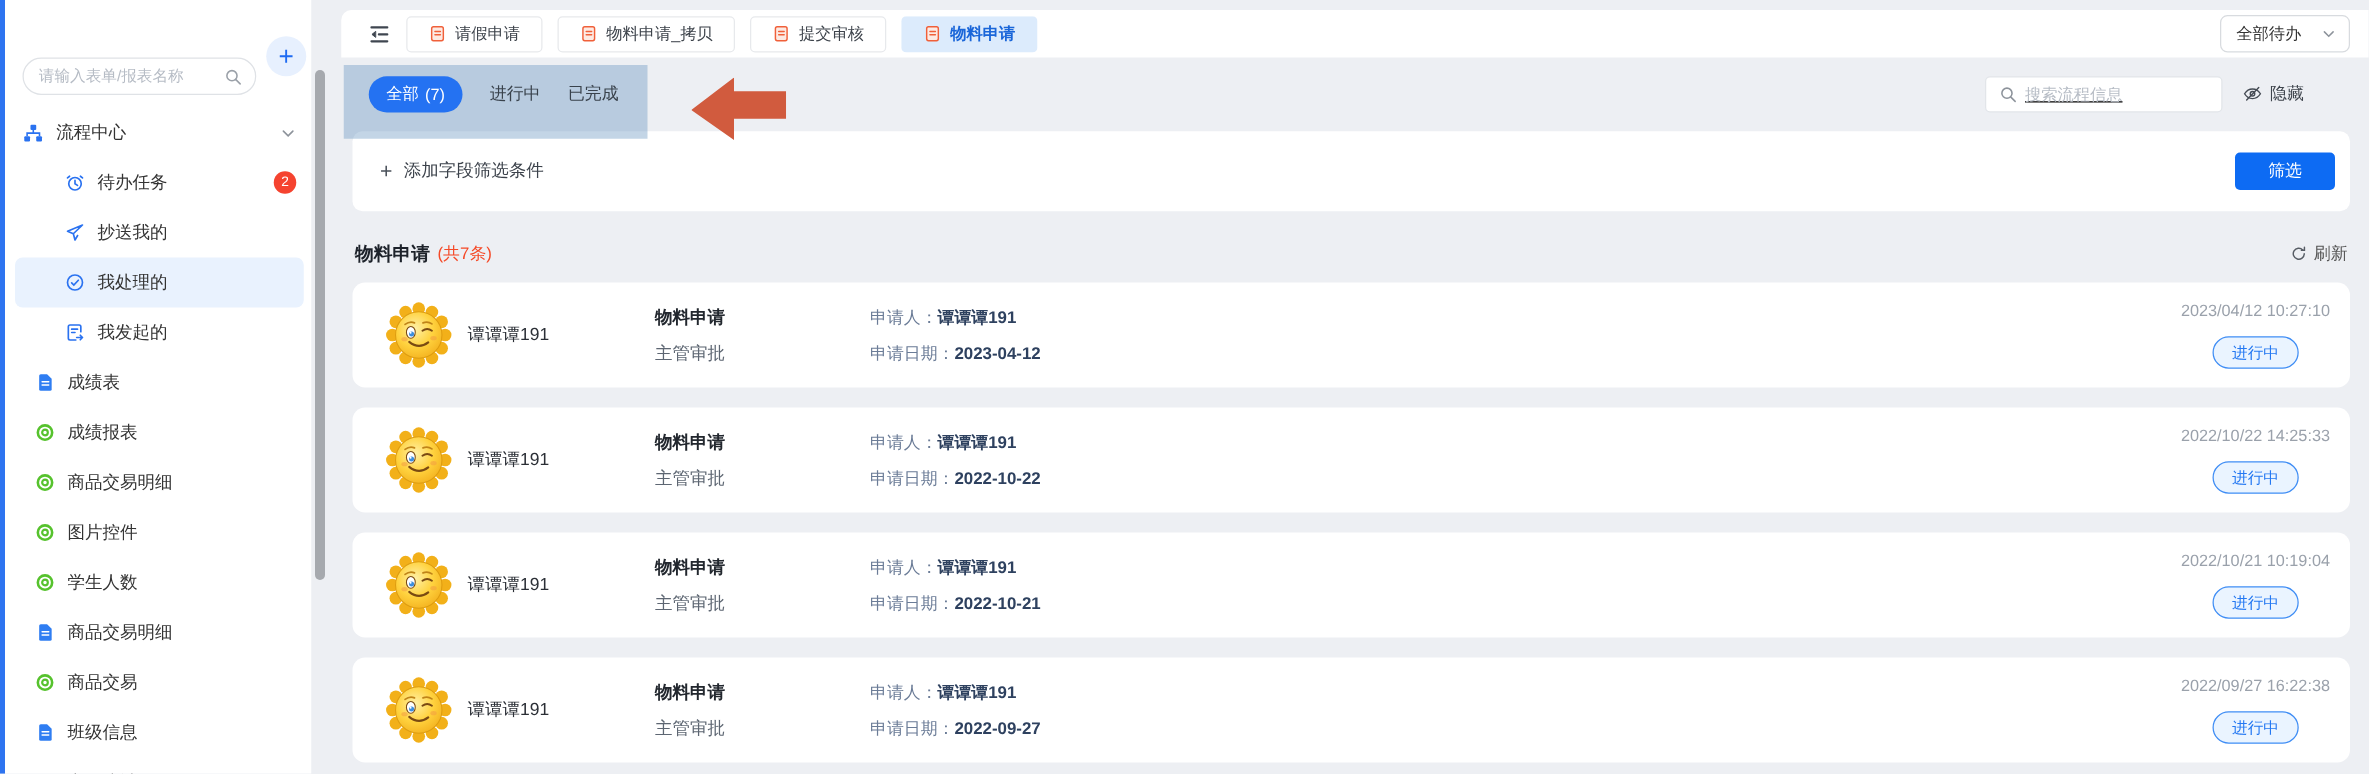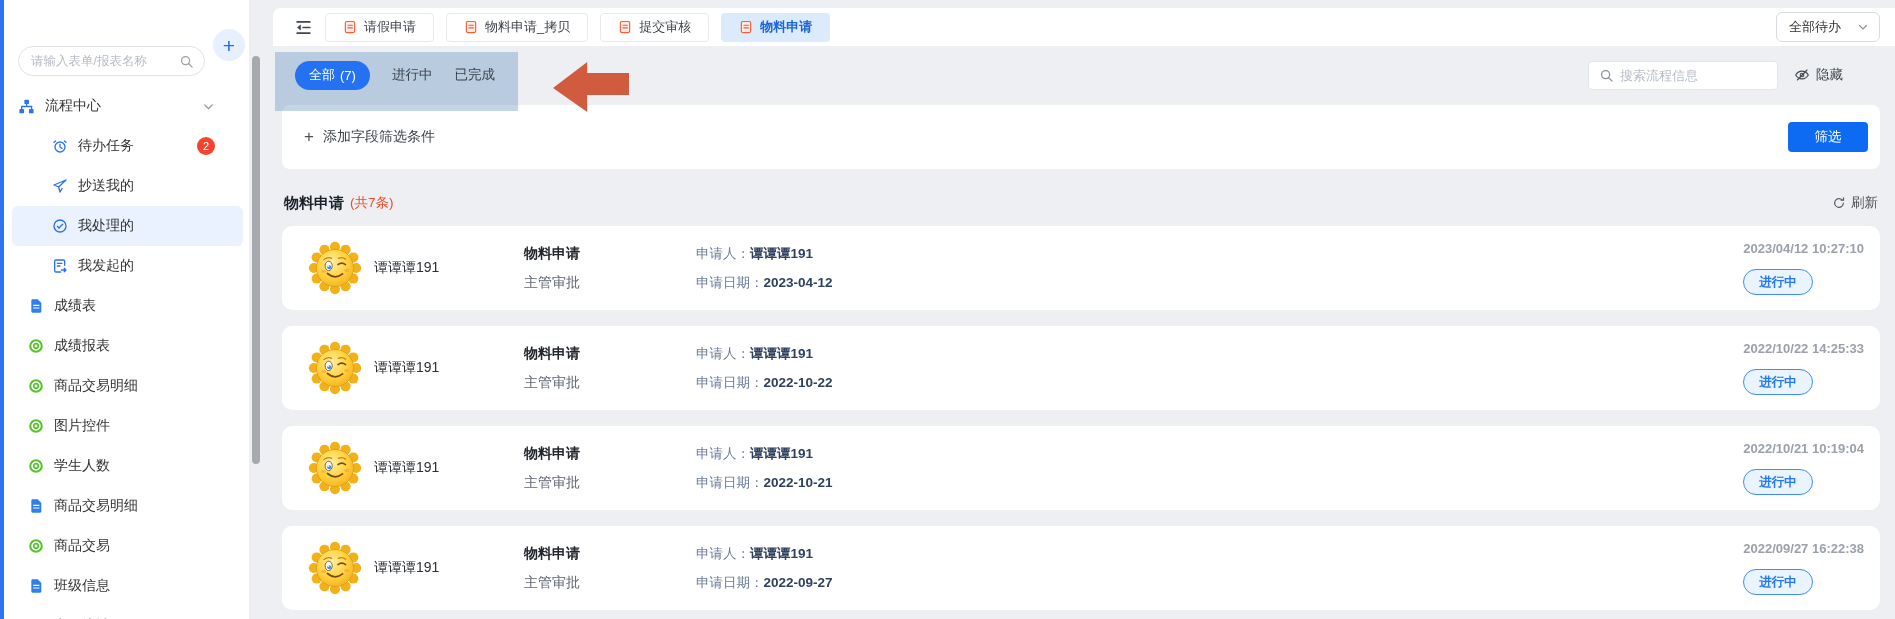--- a/index.html
+++ b/index.html
@@ -20,21 +20,21 @@
   .sb-search { width:187px; height:30px; border:1px solid #dfe2e6; border-radius:16px;
     display:flex; align-items:center; padding:0 10px 0 12px; background:#fff;margin-top:32px; }
   .sb-search input { flex:1; border:0; outline:0; font-size:12.5px; color:#333; background:transparent; min-width:0;
     font-family:inherit; }
   ::placeholder { color:#b6bcc5; }
   .add-btn { width:32px; height:32px; border-radius:50%; background:#e7f0fe; color:#1f6bf2;
     font-size:21px; line-height:1; display:flex; align-items:center; justify-content:center; border:0; cursor:pointer;
     font-family:inherit; }
   .nav { margin-top:10px; }
   .nav-item { height:40px; display:flex; align-items:center; gap:10px; font-size:14px; color:#333;
-    padding-left:24px; padding-right:34px; cursor:pointer; }
+    padding-left:24px; padding-right:12px; cursor:pointer; }
   .nav-item.root { padding-left:14px; }
   .nav-item.child { padding-left:48px; }
   .nav-item.active { background:#e9f2fe; border-radius:6px; margin:0 6px 0 8px; padding-left:40px; padding-right:10px; }
   .nav-badge { margin-left:auto; background:#f5432f; color:#fff; border-radius:9px; min-width:18px; height:18px;
     font-size:11px; display:flex; align-items:center; justify-content:center; padding:0 5px; }
   .nav-chev { margin-left:auto; }
 
   
   .sb-scrollbar { position:absolute; left:252px; top:56px; width:8px; height:408px; background:#a6a9ae; border-radius:4px; }
 
@@ -53,21 +53,21 @@
   .filter-row { position:absolute; left:273px; right:0; top:46px; height:58px; display:flex; align-items:center; }
   .hl-overlay { position:absolute; left:2px; top:6px; width:243px; height:59px; background:rgba(104,150,193,0.40); z-index:2; }
   .f-tabs { display:flex; align-items:center; gap:22px; margin-left:22px; z-index:3; }
   .f-pill { background:#2472f2; color:#fff; border-radius:15px; height:29px; display:flex; align-items:center;
     padding:0 14px; font-size:13px; gap:5px; cursor:pointer; }
   .f-tab { font-size:13.5px; color:#39424c; cursor:pointer; }
   .annot-arrow { position:absolute; left:280px; top:16px; width:76px; height:50px; background:#d15b3e;
     clip-path:polygon(0 52%, 45% 0, 45% 22%, 100% 22%, 100% 66%, 45% 66%, 45% 100%); z-index:3; }
   .f-search { margin-left:auto; width:190px; height:29px; background:#fff; border:1px solid #e2e5e9; border-radius:4px;
     display:flex; align-items:center; gap:6px; padding:0 10px; }
-  .f-search input { flex:1; border:0; outline:0; font-size:13px; background:transparent; min-width:0; font-family:inherit; }
+  .f-search input { flex:1; border:0; outline:0; font-size:13px; background:transparent; min-width:0; font-family:inherit;text-decoration:underline; }
   .hide-btn { display:flex; gap:6px; align-items:center; margin:0 52px 0 16px; font-size:13.5px; color:#3e444c; cursor:pointer; }
 
   
   .cond-card { position:absolute; left:282px; top:105px; width:1598px; height:64px; background:#fff; border-radius:8px;
     display:flex; align-items:center; padding:0 12px 0 22px; }
   .add-cond { display:flex; align-items:center; gap:9px; font-size:14px; color:#3c424b; cursor:pointer; }
   .add-cond .plus { font-size:17px; color:#4a515a; }
   .filter-btn { margin-left:auto; width:80px; height:30px; background:#0d6bf3; color:#fff; border:0; border-radius:4px;
     font-size:13.5px; cursor:pointer; font-family:inherit; }
 
@@ -83,21 +83,21 @@
   .card.r0 { top:226px; } .card.r1 { top:326px; } .card.r2 { top:426px; } .card.r3 { top:526px; }
   .c-avatar { margin-left:26px; width:54px; height:54px; flex:0 0 54px; }
   .c-name { margin-left:12px; width:150px; font-size:14px; color:#2b2f36; }
   .c-form { width:172px; }
   .c-form .fname { font-weight:bold; font-size:14px; color:#22272e; margin-bottom:11px; }
   .c-form .fstep { font-size:14px; color:#5d6672; }
   .c-info { width:310px; font-size:13.5px; }
   .c-info .line { margin-bottom:11px; } .c-info .line:last-child { margin-bottom:0; }
   .c-info .lbl { color:#6b7c97; }
   .c-info .val { color:#2e415f; font-weight:600; }
-  .c-right { margin-left:auto; margin-right:16px; display:flex; flex-direction:column; align-items:flex-start; gap:13px;font-weight:bold; }
+  .c-right { margin-left:auto; margin-right:16px; display:flex; flex-direction:column; align-items:center; gap:13px; }
   .c-ts { font-size:13px; color:#9aa1ab; }
   .status-badge { height:26px; padding:0 15px; border:1px solid #3f8df5; color:#2478f2; background:#eaf4ff;
     border-radius:14px; font-size:12.5px; display:flex; align-items:center; }
 </style>
 </head>
 <body>
 
 <svg width="0" height="0" style="position:absolute" aria-hidden="true">
   <defs>
     <radialGradient id="sunG" cx="42%" cy="36%" r="78%">

